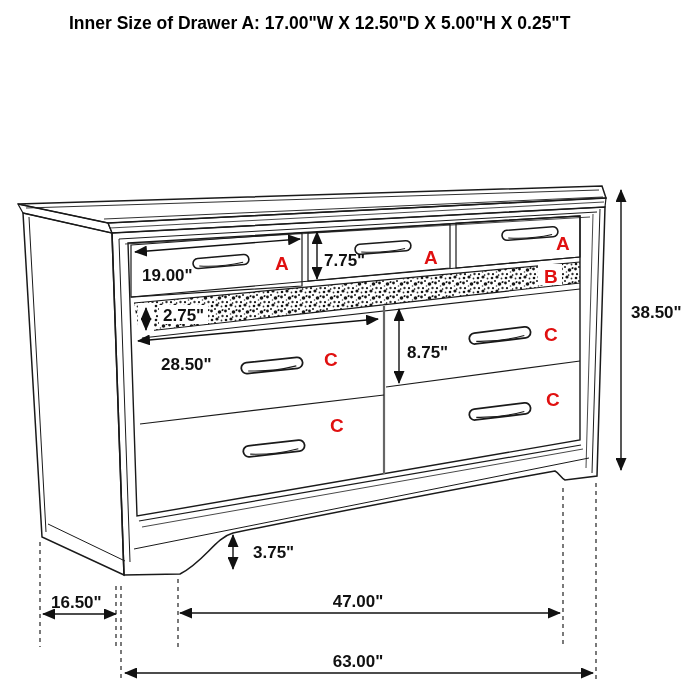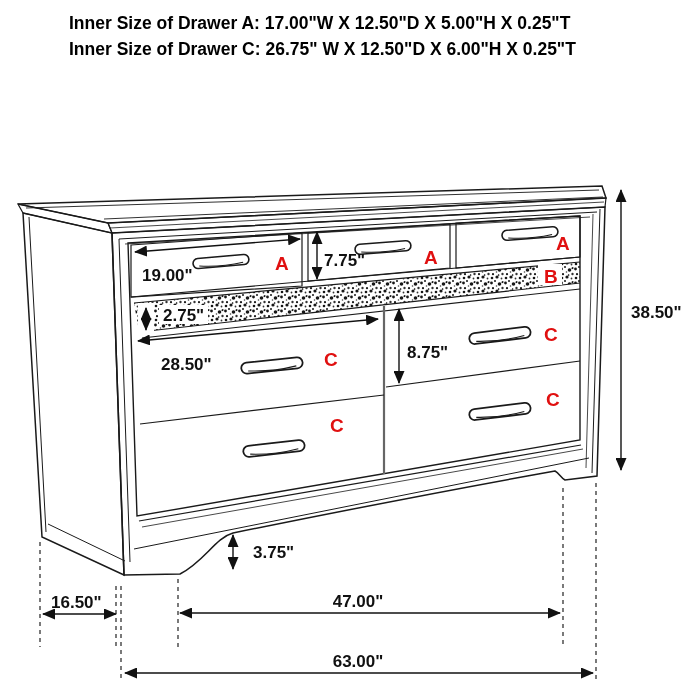--- a/index.html
+++ b/index.html
@@ -14,21 +14,20 @@
   .dimLn{stroke:#111;stroke-width:1.4;fill:none;}
   .dashLn{stroke:#222;stroke-width:1.2;stroke-dasharray:4 4;fill:none;}
 </style>
 </head>
 <body>
 
 <div id="page">
 
   <div id="titleBlock">
     <div>Inner Size of Drawer A: 17.00"W X 12.50"D X 5.00"H X 0.25"T</div>
-    <div>Inner Size of Drawer C: 26.75" W X 12.50"D X 6.00"H X 0.25"T</div>
   </div>
 
   <svg id="diagSvg" viewBox="0 0 700 700">
     <defs>
       <marker id="mE" markerUnits="userSpaceOnUse" markerWidth="14" markerHeight="11" refX="12" refY="5.5" orient="auto">
         <path d="M0,0 L13,5.5 L0,11 Z" fill="#111"></path>
       </marker>
       <marker id="mS" markerUnits="userSpaceOnUse" markerWidth="14" markerHeight="11" refX="12" refY="5.5" orient="auto-start-reverse">
         <path d="M0,0 L13,5.5 L0,11 Z" fill="#111"></path>
       </marker>

